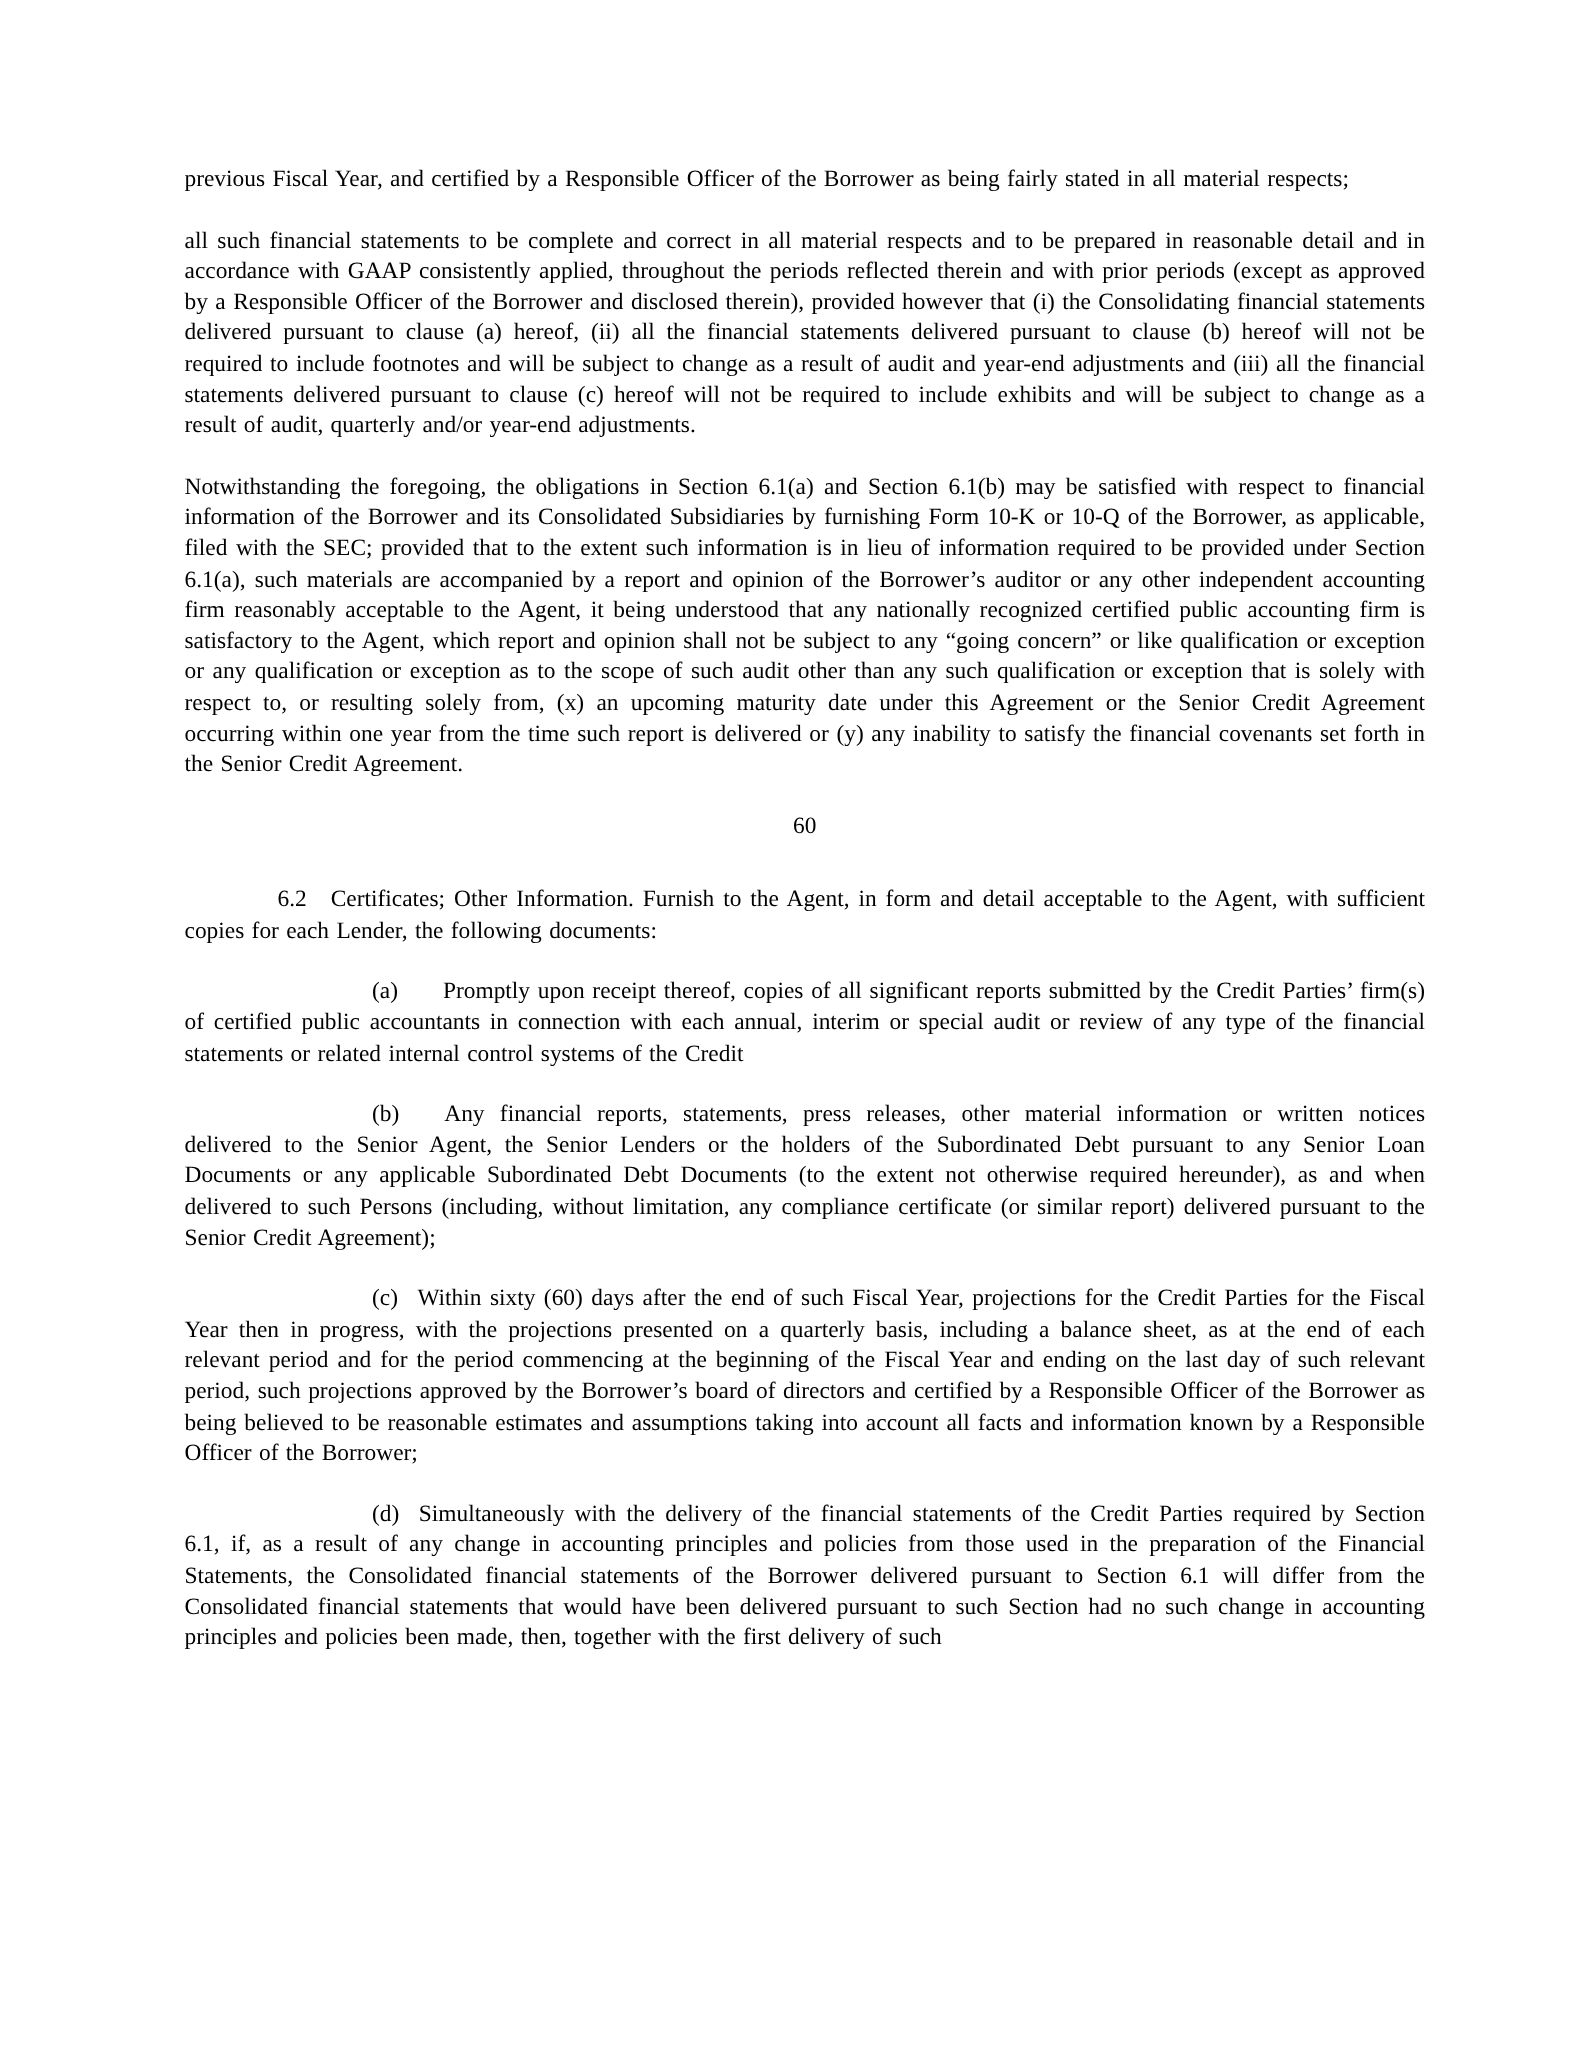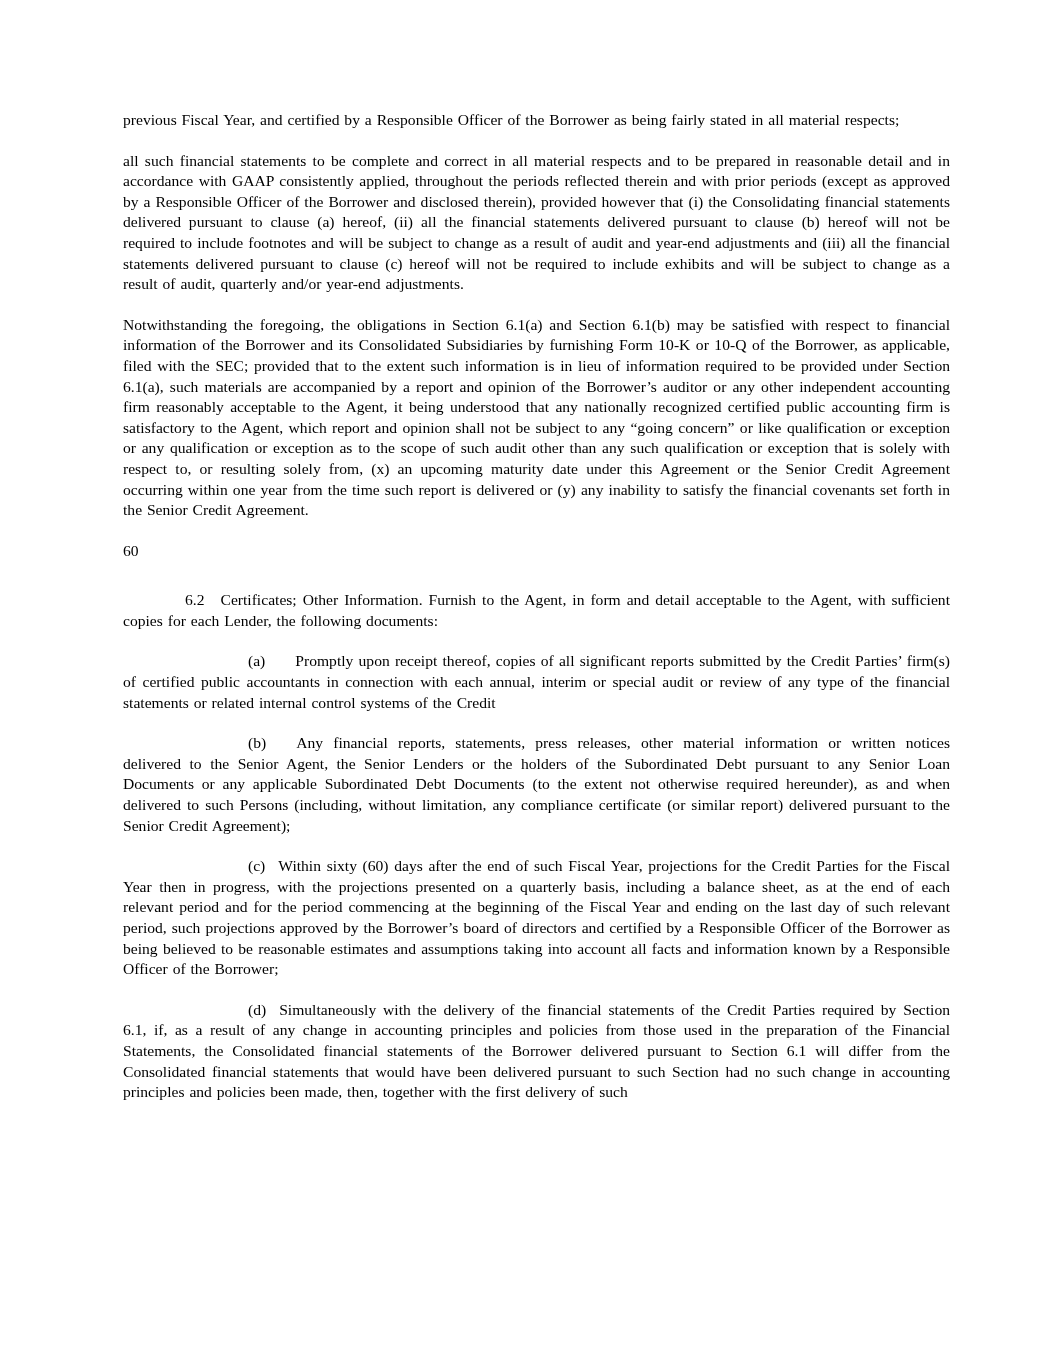--- a/index.html
+++ b/index.html
@@ -23,21 +23,21 @@
     background: #ffffff;
   }
   p.para {
     margin: 0 0 20px 0;
     font-size: 15.6px;
     line-height: 20.6px;
     text-align: justify;
     word-spacing: 1px;
   }
   p.center {
-    text-align: left;
+    text-align: center;
     text-indent: 0;
   }
   p.indent1 { text-indent: 62px; margin-top: 29px; }
   p.indent2 { text-indent: 125px; }
   .u { }
   .gap-lg { display: inline-block; width: 30px; }
   .gap-md { display: inline-block; width: 16px; }
   .gap-sm { display: inline-block; width: 13px; }
 </style>
 </head>

